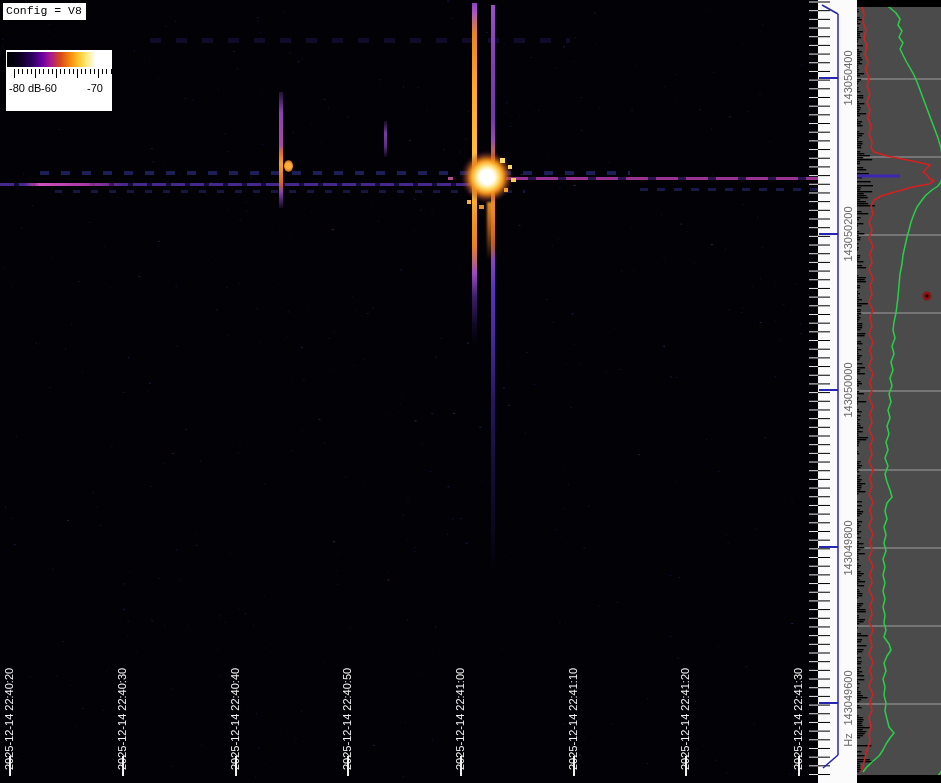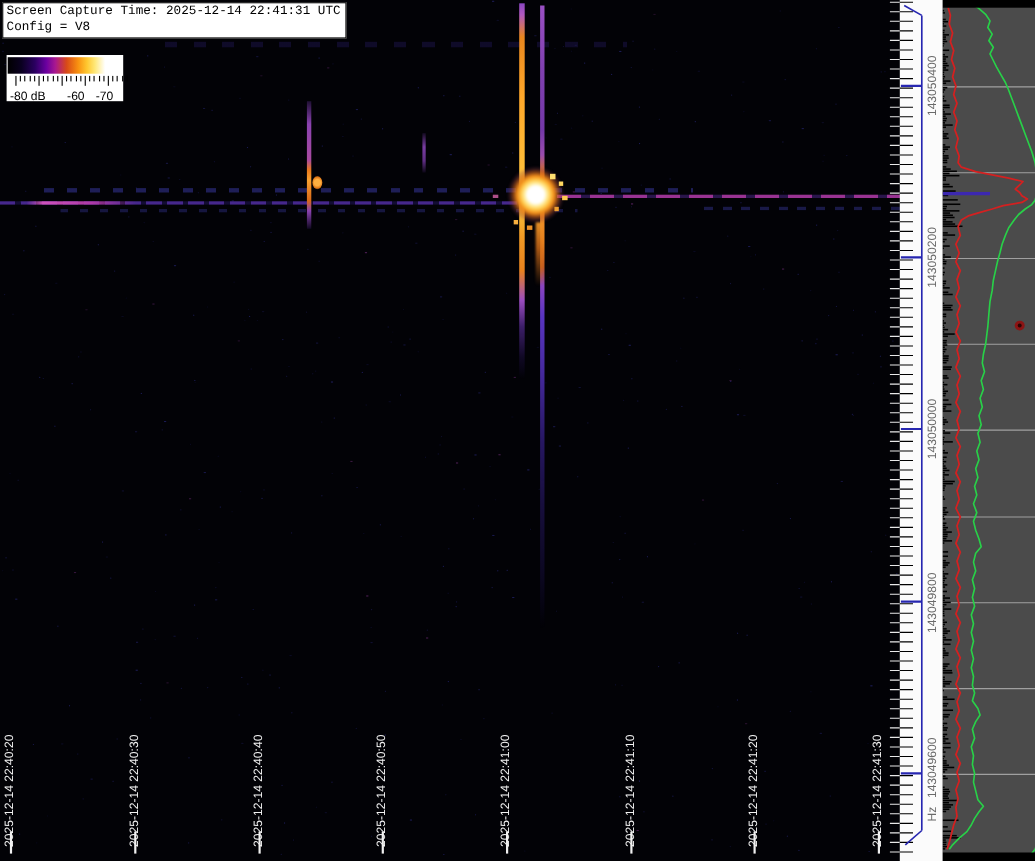--- a/index.html
+++ b/index.html
@@ -10,21 +10,21 @@
   #freqscale{position:absolute;left:800px;top:0;width:57px;height:783px;pointer-events:none;}
   #freqscale .bg{position:absolute;left:18px;top:0;width:39px;height:783px;background:#fbfbfb;}
   #sidepanel{position:absolute;left:857px;top:0;width:84px;height:783px;}
   .rot{transform-origin:0 0;transform:rotate(-90deg);white-space:nowrap;}
   .rotc{transform-origin:0 0;transform:rotate(-90deg) translateX(-50%);white-space:nowrap;}
   .timelabel{color:#f2f2f2;font-size:11px;line-height:13px;letter-spacing:0px;}
   .freqlabel{color:#6a6a6a;font-size:11px;line-height:13px;}
   #infobox{position:absolute;left:2px;top:2px;background:#ffffff;border:1px solid #000;
            font-family:"Liberation Mono",monospace;font-size:11.5px;line-height:14px;color:#000;
            padding:1px 4px 2px 3px;z-index:8;}
-  #colorbar{position:absolute;left:6px;top:50px;width:106px;height:42px;background:#ffffff;z-index:8;}
+  #colorbar{position:absolute;left:6px;top:50px;width:106px;height:61px;background:#ffffff;z-index:8;}
   #cb-grad{position:absolute;left:1px;top:2px;width:103px;height:15px;}
   .cb-label{position:absolute;top:32px;font-size:11px;color:#000;}
   .evt{position:absolute;}
   svg{display:block;}
 </style>
 </head>
 <body>
 
 <div id="stage">
 
@@ -523,21 +523,20 @@
         <div class="abs rot timelabel" style="left: 454px; top: 770px;">2025-12-14 22:41:00</div>
         <div class="abs" style="left: 573px; top: 756px; width: 2px; height: 20px; background: rgb(240, 240, 240);"></div>
         <div class="abs rot timelabel" style="left: 567px; top: 770px;">2025-12-14 22:41:10</div>
         <div class="abs" style="left: 685px; top: 756px; width: 2px; height: 20px; background: rgb(240, 240, 240);"></div>
         <div class="abs rot timelabel" style="left: 679px; top: 770px;">2025-12-14 22:41:20</div>
         <div class="abs" style="left: 798px; top: 756px; width: 2px; height: 20px; background: rgb(240, 240, 240);"></div>
         <div class="abs rot timelabel" style="left: 792px; top: 770px;">2025-12-14 22:41:30</div>
       </div>
 
     <div id="infobox">
-      <div>Screen Capture Time: 2025-12-14 22:41:31 UTC</div>
       <div>Config = V8</div>
     </div>
 
     <div id="colorbar">
       <div id="cb-grad" style="background: linear-gradient(90deg, rgb(0, 0, 0) 0%, rgb(10, 0, 32) 12%, rgb(42, 0, 96) 24%, rgb(106, 0, 160) 34%, rgb(168, 24, 144) 42%, rgb(216, 74, 24) 52%, rgb(248, 144, 16) 62%, rgb(255, 200, 48) 70%, rgb(255, 232, 120) 77%, rgb(255, 255, 255) 86%, rgb(255, 255, 255) 100%);"></div>
       <div id="cb-ticks">
           <div class="abs" style="left: 8px; top: 19px; width: 1px; height: 9px; background: rgb(0, 0, 0);"></div>
           <div class="abs" style="left: 12.2px; top: 19px; width: 1px; height: 5px; background: rgb(0, 0, 0);"></div>
           <div class="abs" style="left: 16.4px; top: 19px; width: 1px; height: 5px; background: rgb(0, 0, 0);"></div>
           <div class="abs" style="left: 20.6px; top: 19px; width: 1px; height: 5px; background: rgb(0, 0, 0);"></div>
@@ -558,21 +557,21 @@
           <div class="abs" style="left: 83.6px; top: 19px; width: 1px; height: 5px; background: rgb(0, 0, 0);"></div>
           <div class="abs" style="left: 87.8px; top: 19px; width: 1px; height: 5px; background: rgb(0, 0, 0);"></div>
           <div class="abs" style="left: 92px; top: 19px; width: 1px; height: 9px; background: rgb(0, 0, 0);"></div>
           <div class="abs" style="left: 96.2px; top: 19px; width: 1px; height: 5px; background: rgb(0, 0, 0);"></div>
           <div class="abs" style="left: 100.4px; top: 19px; width: 1px; height: 5px; background: rgb(0, 0, 0);"></div>
           <div class="abs" style="left: 104.6px; top: 19px; width: 1px; height: 5px; background: rgb(0, 0, 0);"></div>
           <div class="abs" style="left: 108.8px; top: 19px; width: 1px; height: 5px; background: rgb(0, 0, 0);"></div>
         </div>
       <div id="cb-labels">
           <div class="cb-label" style="left: 3px;">-80 dB</div>
-          <div class="cb-label" style="left: 35px; padding-left: 20px;">-60</div>
+          <div class="cb-label" style="left: 35px;">-60</div>
           <div class="cb-label" style="left: 81px;">-70</div>
         </div>
     </div>
   </div>
 
   <div id="freqscale">
     <div class="bg"></div>
     <svg id="scale-svg" width="57" height="783" style="position:absolute;left:0;top:0;">
         <line x1="9" y1="2" x2="18" y2="2" stroke="#e8e8e8" stroke-width="1"></line>
         <line x1="18" y1="2" x2="30" y2="2" stroke="#000000" stroke-width="1"></line>

